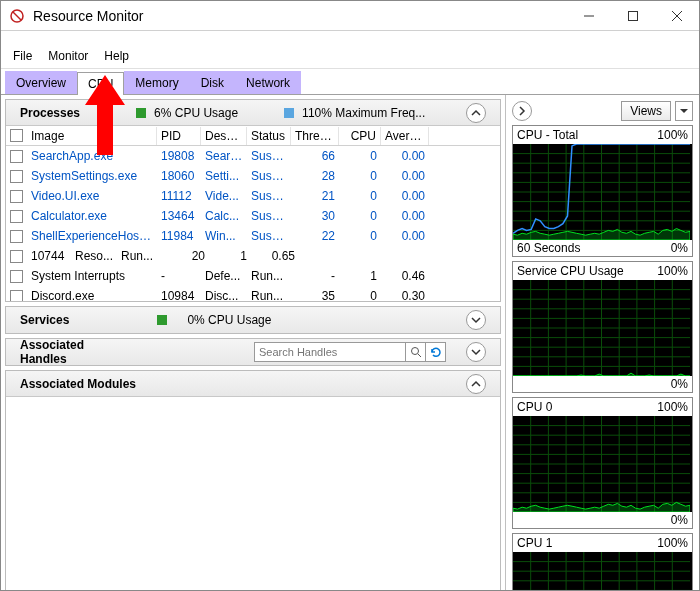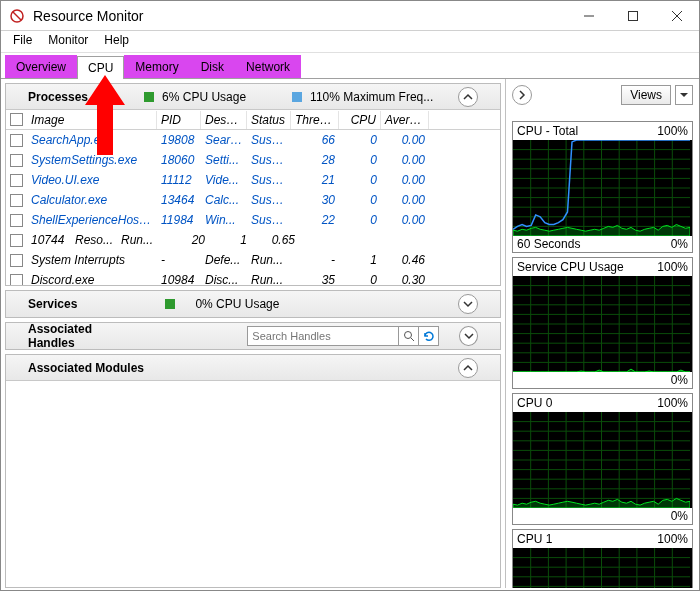--- a/index.html
+++ b/index.html
@@ -1,63 +1,63 @@
 <!DOCTYPE html>
 <html><head>
 <meta charset="utf-8">
 <style>
 * { box-sizing: border-box; margin: 0; padding: 0; font-family: "Segoe UI", Tahoma, sans-serif; font-size: 12px; }
 body { background: #fff; width: 700px; height: 591px; overflow: hidden; border: 1px solid #888; }
 .titlebar { height: 30px; display: flex; align-items: center; border-bottom: 1px solid #d0d0d0; }
 .titlebar .icon { width: 16px; height: 16px; margin: 0 8px; color: #c02020; display: flex; align-items: center; justify-content: center; }
 .titlebar .title { flex: 1; font-size: 14px; }
 .titlebar .win-btn { width: 44px; height: 30px; display: flex; align-items: center; justify-content: center; color: #555; }
-.menubar { height: 22px; display: flex; padding-left: 4px; border-bottom: 1px solid #e0e0e0; }
+.menubar { height: 22px; display: flex; padding-left: 4px; border-bottom: 1px solid #e0e0e0; margin-top: 16px; }
 .menubar .menu-item { padding: 2px 8px; cursor: default; }
 .tabs { height: 26px; display: flex; align-items: flex-end; border-bottom: 1px solid #a0a0a0; padding-left: 4px; gap: 0; }
-.tab { padding: 4px 10px; border: 1px solid transparent; border-bottom: none; cursor: default; position: relative; background: #d946ef; }
+.tab { padding: 4px 10px; border: 1px solid transparent; border-bottom: none; cursor: default; position: relative; background: #c4b5fd; }
 .tab.active { background: #fff; border-color: #a0a0a0; top: 1px; z-index: 1; }
 .red-arrow { position: absolute; left: 80px; top: 70px; z-index: 50; pointer-events: none; }
 
 .content { display: flex; height: calc(100% - 80px); }
 .left { flex: 1; display: flex; flex-direction: column; border-right: 1px solid #c0c0c0; overflow: hidden; }
 .right { width: 193px; display: flex; flex-direction: column; padding: 6px 6px 0 6px; overflow: hidden; background: #fff; }
 
 .panel { border: 1px solid #bcbcbc; margin: 4px 4px 0 4px; background: #fff; }
-.panel-header { height: 26px; background: linear-gradient(#f5f5f5, #e8e8e8); display: flex; align-items: center; gap: 8px; padding: 0 22px; border-bottom: 1px solid #c8c8c8; justify-content: flex-end; }
+.panel-header { height: 26px; background: linear-gradient(#f5f5f5, #e8e8e8); display: flex; align-items: center; gap: 8px; padding: 0 14px; border-bottom: 1px solid #c8c8c8; justify-content: flex-end; }
 .panel-header.collapsed { border-bottom: none; gap: 20px; }
 .panel-title { font-weight: 600; }
 .sq { width: 10px; height: 10px; display: inline-block; }
 .expander { width: 20px; height: 20px; margin-left: auto; border: 1px solid #999; border-radius: 50%; display: flex; align-items: center; justify-content: center; background: #fff; cursor: default; }
 .views { display: flex; align-items: center; gap: 4px; margin-left: auto; }
 .views-btn { padding: 2px 8px; border: 1px solid #999; background: linear-gradient(#fff,#eaeaea); }
 .views-drop { width: 18px; height: 20px; border: 1px solid #999; display: flex; align-items: center; justify-content: center; background: #fff; }
 
 .table { height: 175px; overflow: hidden; }
-.thead, .row { display: flex; align-items: center; padding: 0 4px; height: 20px; font-style: italic; }
+.thead, .row { display: flex; align-items: center; padding: 0 4px; height: 20px; }
 .thead { border-bottom: 1px solid #d0d0d0; }
 .th, .td { overflow: hidden; text-overflow: ellipsis; white-space: nowrap; }
 .th { padding: 2px 4px; border-right: 1px solid #e4e4e4; }
 .td { padding: 1px 4px; }
 .cb { width: 13px; height: 13px; border: 1px solid #888; margin-right: 4px; flex-shrink: 0; background: #fff; }
 .blue { color: #0054c4; }
 .num { text-align: right; }
 .c-img { width: 130px; } .c-pid { width: 44px; } .c-desc { width: 46px; } .c-status { width: 44px; } .c-thr { width: 48px; text-align: right; } .c-cpu { width: 42px; text-align: right; } .c-avg { width: 48px; text-align: right; }
 
 .search-box { flex: 1; height: 20px; display: flex; }
 .search-input { flex: 1; border: 1px solid #999; padding: 0 4px; font-size: 11px; }
 .search-btn { width: 20px; border: 1px solid #999; border-left: none; background: #fff; display: flex; align-items: center; justify-content: center; }
 .blue-icon { color: #0078d7; }
 
 .chart { border: 1px solid #888; margin-bottom: 4px; }
 .chart-title { display: flex; justify-content: space-between; padding: 2px 4px; font-size: 11px; }
 .chart-body { height: 96px; background: #000; position: relative; overflow: hidden; }
 .grid line { stroke: #0a4d0a; stroke-width: 1; }
 .chart-footer { display: flex; justify-content: space-between; padding: 1px 4px; font-size: 11px; }
-.top-bar { height: 24px; display: flex; align-items: center; gap: 6px; margin-bottom: 16px; }
+.top-bar { height: 24px; display: flex; align-items: center; gap: 6px; margin-bottom: 4px; }
 .ring { width: 20px; height: 20px; border: 1px solid #999; border-radius: 50%; display: flex; align-items: center; justify-content: center; background: #fff; }
 
 .cpu-line { stroke: #00e020; stroke-width: 1; fill: rgba(0,224,32,0.25); }
 .blue-line { stroke: #3090ff; stroke-width: 1.5; fill: none; }
 .associated-body { height: 150px; background: #fff; }
 </style>
 </head>
 <body>
 
 <div class="titlebar">

